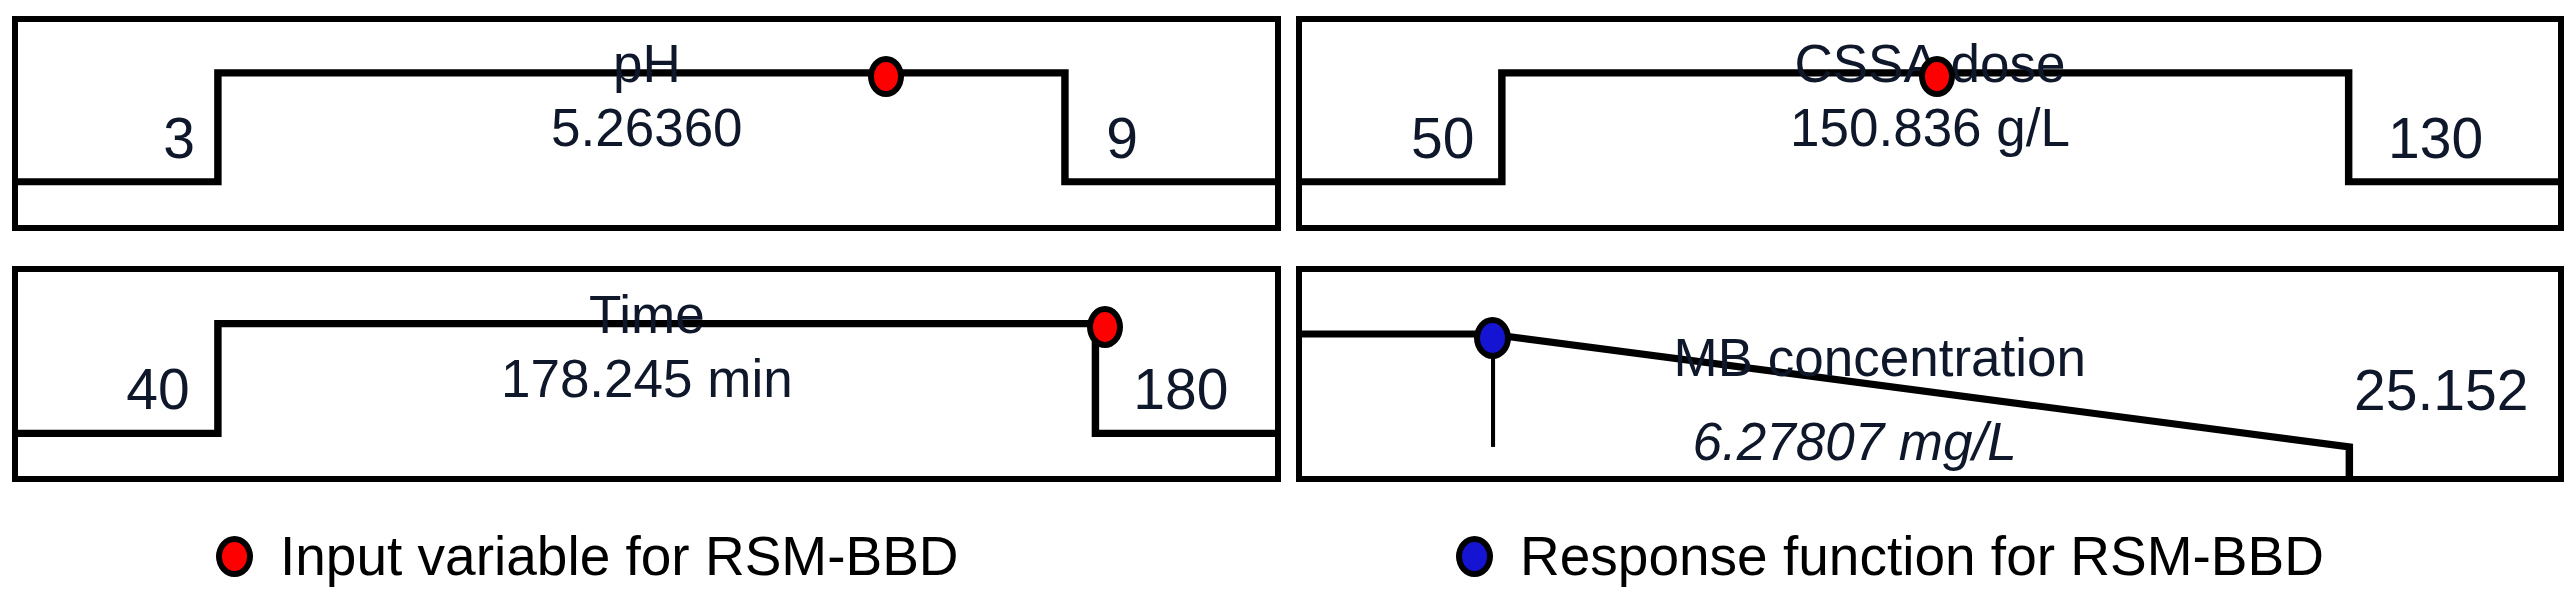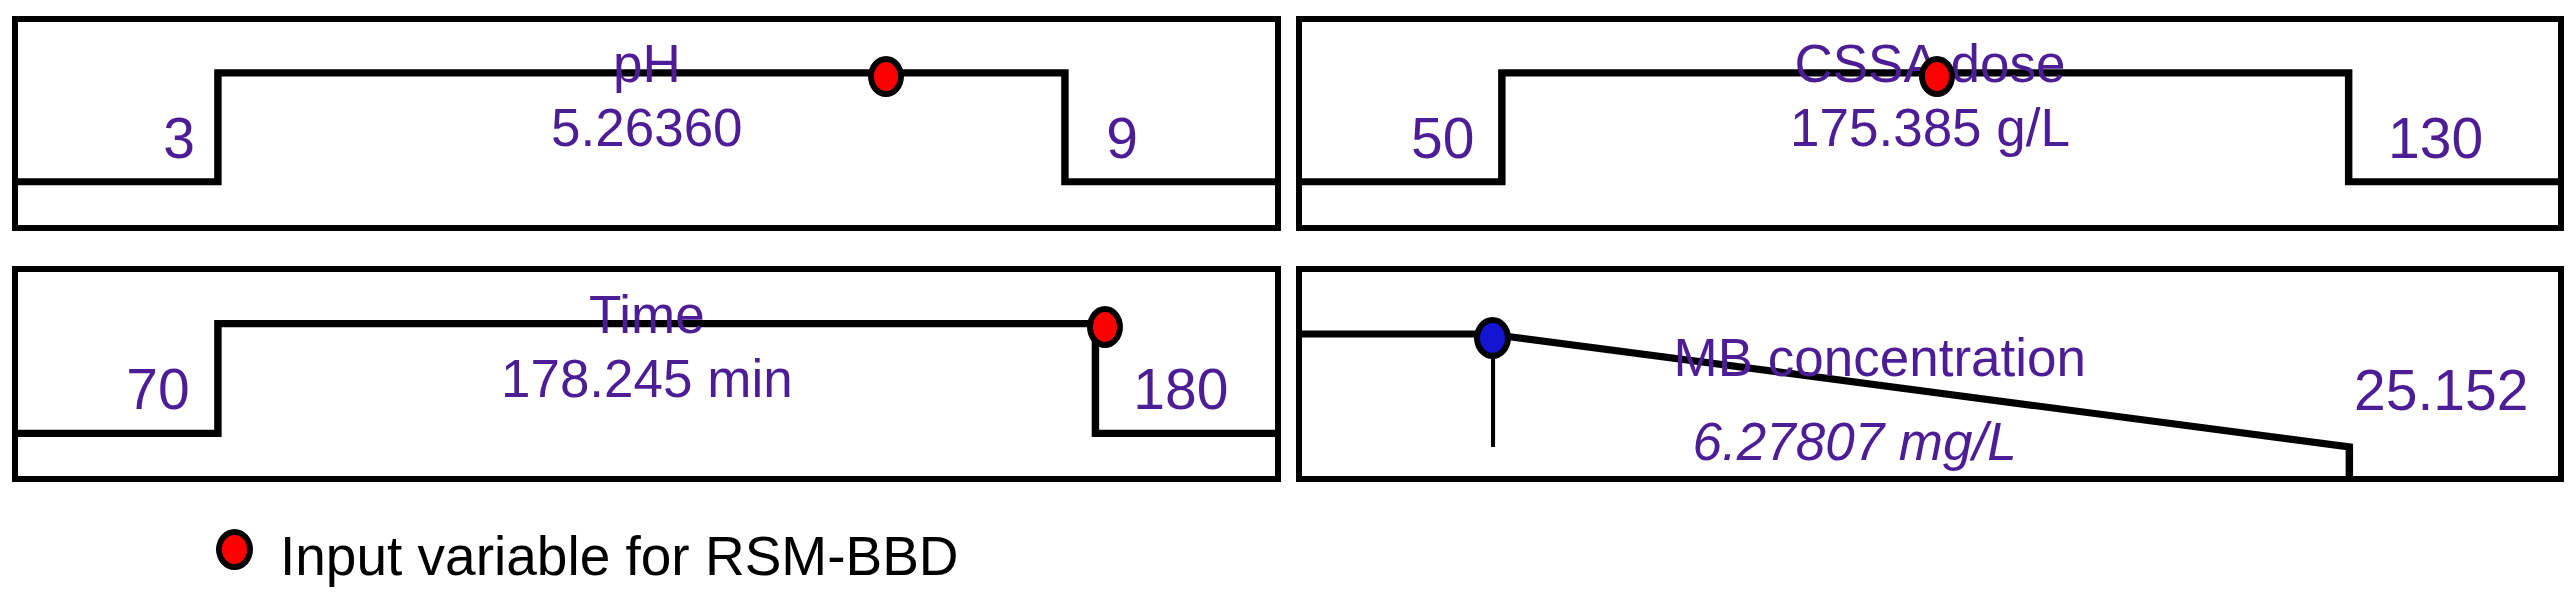--- a/index.html
+++ b/index.html
@@ -32,42 +32,42 @@
     width: 100%;
     height: 100%;
     display: block;
   }
   .lbl {
     position: absolute;
     font-family: "Liberation Sans", sans-serif;
     font-weight: 400;
     white-space: nowrap;
     line-height: 1;
-    color: #4c1d95;
+    color: #0f172a;
   }
   .endpoint-label {
     font-size: 57px;
   }
   .factor-name {
     font-size: 53px;
   }
   .factor-value {
     font-size: 53px;
   }
   .legend-row {
     position: absolute;
     left: 0;
     top: 517px;
     width: 2576px;
     height: 89px;
   }
   .legend-item {
     position: absolute;
     display: flex;
-    align-items: flex-start;
+    align-items: center;
   }
   .legend-dot {
     width: 37px;
     height: 41px;
     border-radius: 50%;
     border: 6.2px solid #000000;
     box-sizing: border-box;
     flex: 0 0 auto;
   }
   .legend-dot.red { background: #fe0000; }
@@ -98,31 +98,31 @@
                 box-sizing:border-box;"></div>
   </div>
 
   <div class="panel" style="left:1296px; top:16.4px; width:1268px; height:215px;">
     <svg class="panel-svg" viewBox="0 0 1854 315" preserveAspectRatio="none">
       <polyline points="0,248 295,248 295,79 1545,79 1545,248 1854,248" fill="none" stroke="#000000" stroke-width="11"></polyline>
     </svg>
     <div class="lbl endpoint-label" style="left:109px; top:88px;text-align:right;">50</div>
     <div class="lbl endpoint-label" style="left:1086px; top:88px;">130</div>
     <div class="lbl factor-name" style="left:50%; top:15px; transform:translateX(-50%);">CSSA dose</div>
-    <div class="lbl factor-value" style="left:50%; top:79px; transform:translateX(-50%);">175.385 g/L</div>
+    <div class="lbl factor-value" style="left:50%; top:79px; transform:translateX(-50%);">150.836 g/L</div>
     <div style="position:absolute; left:617px; top:34px; width:36px; height:41px;
                 border-radius:50%; background:#fe0000; border:6.2px solid #000000;
                 box-sizing:border-box;"></div>
   </div>
 
   <div class="panel" style="left:12.3px; top:266px; width:1269px; height:216px;">
     <svg class="panel-svg" viewBox="0 0 1855 316" preserveAspectRatio="none">
       <polyline points="0,250 295,250 295,80 1590,80 1590,250 1855,250" fill="none" stroke="#000000" stroke-width="11"></polyline>
     </svg>
-    <div class="lbl endpoint-label" style="left:108px; top:89px;">70</div>
+    <div class="lbl endpoint-label" style="left:108px; top:89px;">40</div>
     <div class="lbl endpoint-label" style="left:1115px; top:89px;">180</div>
     <div class="lbl factor-name" style="left:50%; top:16.4px; transform:translateX(-50%);">Time</div>
     <div class="lbl factor-value" style="left:50%; top:80px; transform:translateX(-50%);">178.245 min</div>
     <div style="position:absolute; left:1069px; top:34px; width:36px; height:42px;
                 border-radius:50%; background:#fe0000; border:6.2px solid #000000;
                 box-sizing:border-box;"></div>
   </div>
 
   <div class="panel" style="left:1296px; top:266px; width:1268px; height:216px;">
     <svg class="panel-svg" viewBox="0 0 1854 316" preserveAspectRatio="none">
@@ -139,17 +139,21 @@
                 box-sizing:border-box;"></div>
   </div>
 
   <div class="legend-row">
 
     <div class="legend-item" style="left:216px; top:12.3px;">
       <span class="legend-dot red"></span>
       <span class="legend-text">Input variable for RSM-BBD</span>
     </div>
 
+    <div class="legend-item" style="left:1456px; top:12.3px;">
+      <span class="legend-dot blue"></span>
+      <span class="legend-text">Response function for RSM-BBD</span>
+    </div>
 
   </div>
 
 </div>
 
 
 </body></html>

